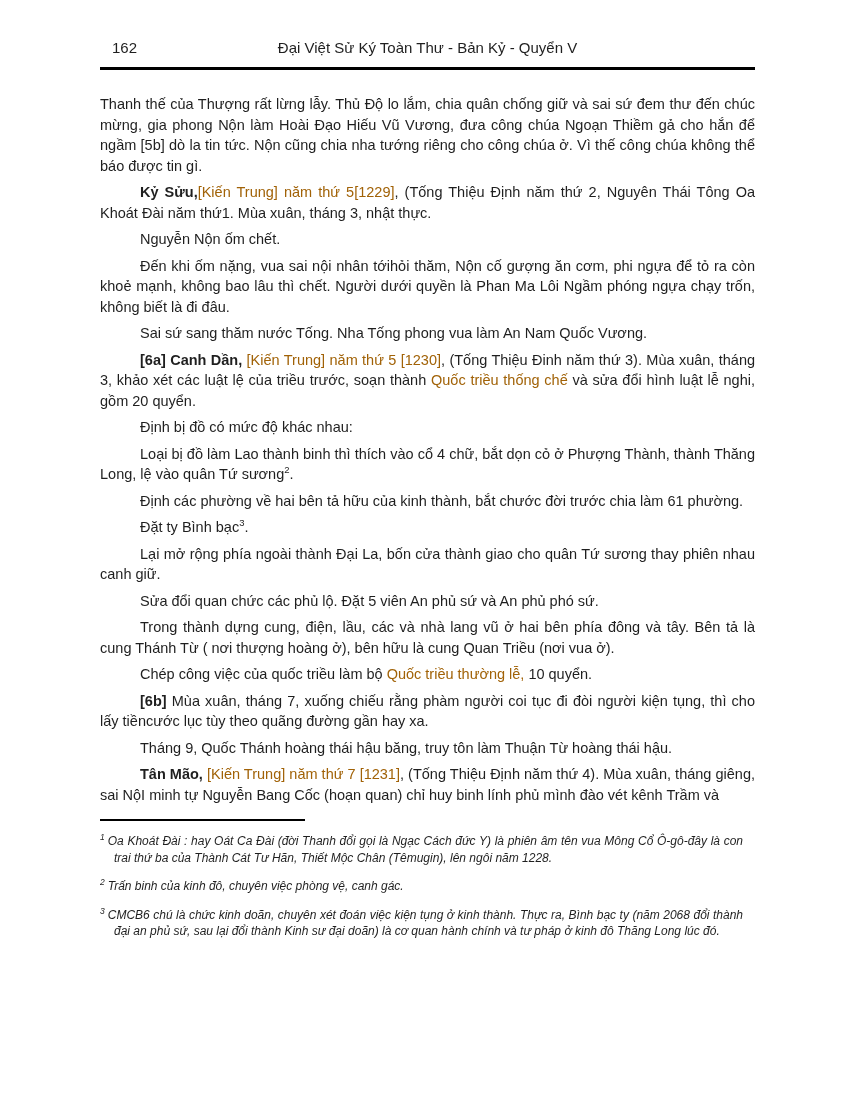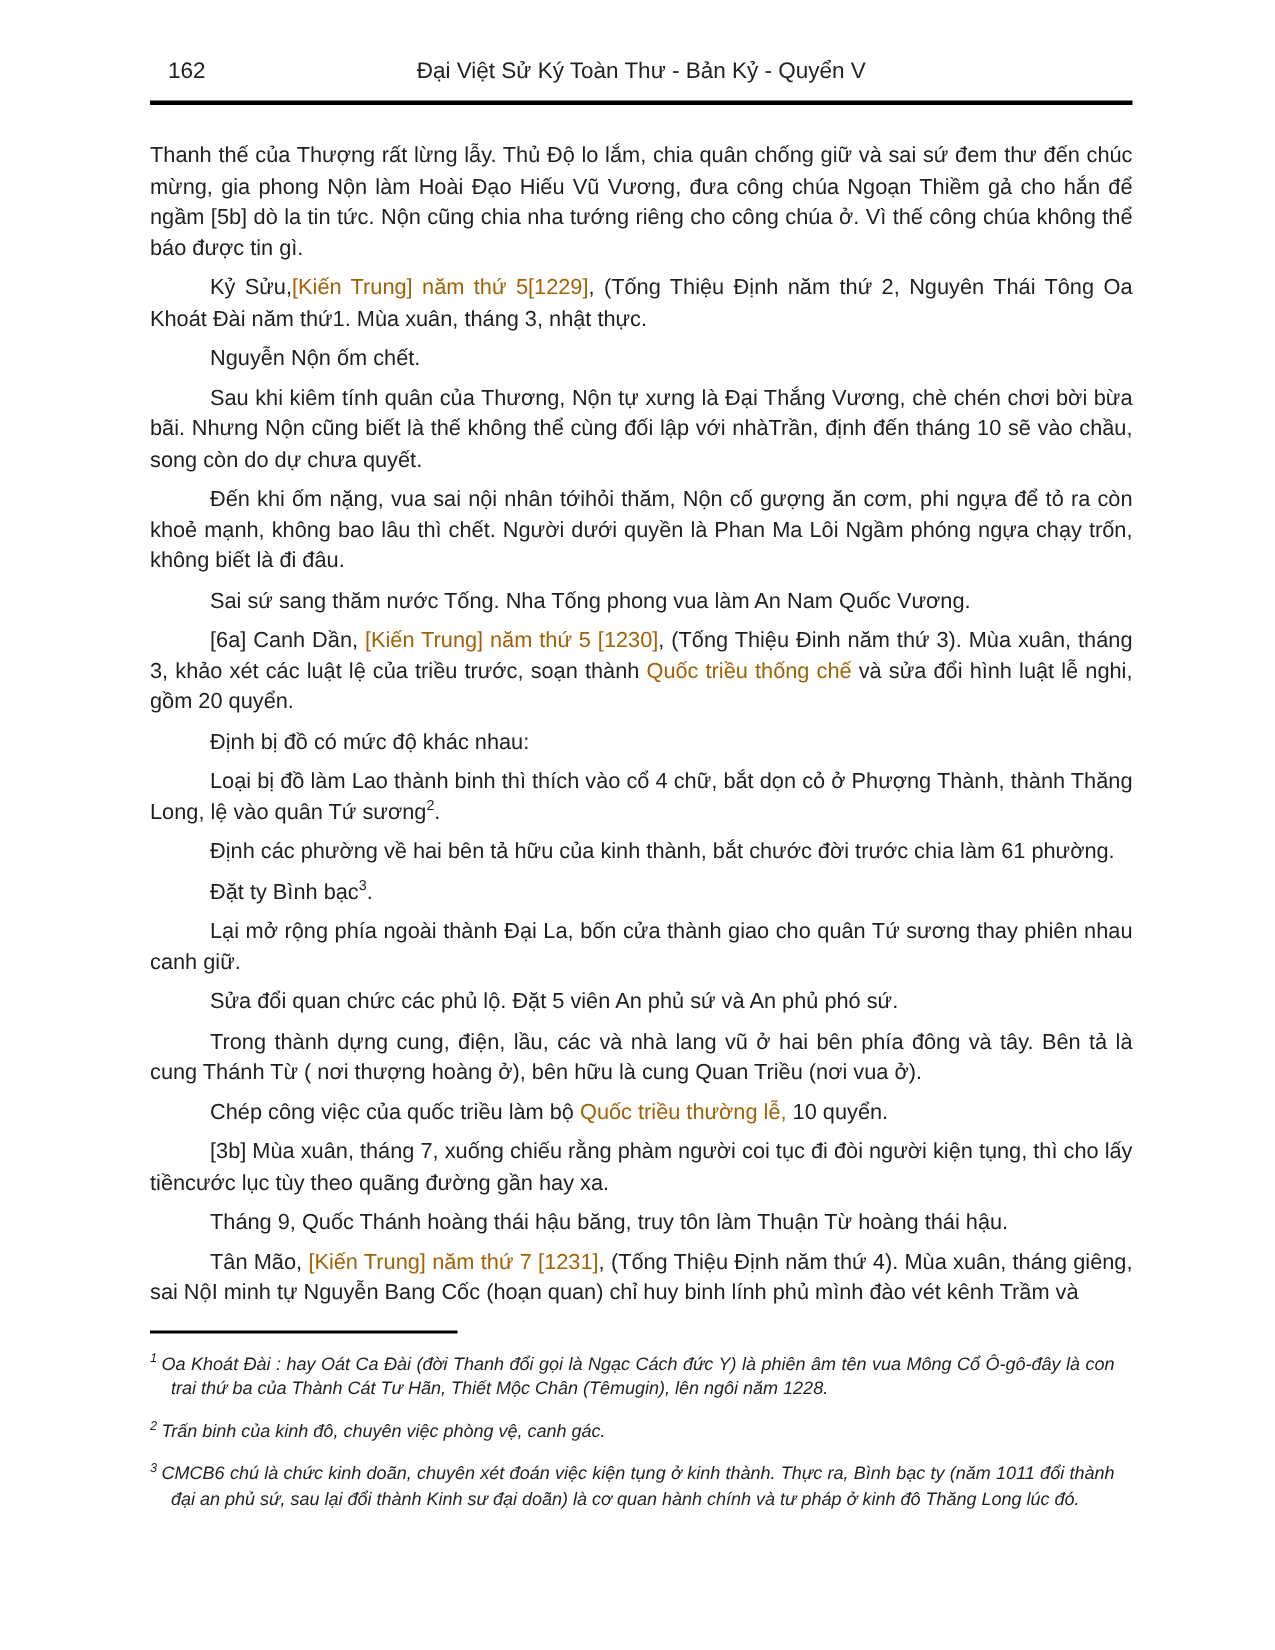--- a/index.html
+++ b/index.html
@@ -32,21 +32,21 @@
     font-size: 15px;
   }
   .content { margin-top: 24px; }
   p.para {
     margin: 0 0 6px 0;
     font-size: 14.5px;
     line-height: 20.5px;
     text-align: justify;
   }
   p.para.indent { text-indent: 40px; }
-  .b { font-weight: normal; }
+  .b { font-weight: bold; }
   .g { color: #a16207; }
   sup.fnref {
     font-size: 9.5px;
     line-height: 0;
     vertical-align: super;
   }
   .footnote-sep {
     width: 205px;
     border: none;
     border-top: 2px solid #000000;
@@ -73,35 +73,34 @@
 
 <div class="page">
   <div class="header">
     <span class="page-number">162</span>
     <span>Đại Việt Sử Ký Toàn Thư - Bản Kỷ - Quyển V</span>
   </div>
   <div class="content">
       <p class="para"><span>Thanh thế của Thượng rất lừng lẫy. Thủ Độ lo lắm, chia quân chống giữ và sai sứ đem thư đến chúc mừng, gia phong Nộn làm Hoài Đạo Hiếu Vũ Vương, đưa công chúa Ngoạn Thiềm gả cho hắn để ngầm [5b] dò la tin tức. Nộn cũng chia nha tướng riêng cho công chúa ở. Vì thế công chúa không thể báo được tin gì.</span></p>
       <p class="para indent"><span class="b">Kỷ Sửu,</span><span class="g">[Kiến Trung] năm thứ 5[1229]</span><span>, (Tống Thiệu Định năm thứ 2, Nguyên Thái Tông Oa Khoát Đài năm thứ1. Mùa xuân, tháng 3, nhật thực.</span></p>
       <p class="para indent"><span>Nguyễn Nộn ốm chết.</span></p>
-      <p class="para indent"><span>Sau khi kiêm tính quân của Thương, Nộn tự xưng là Đại Thắng Vương, chè chén chơi bời bừa bãi. Nhưng Nộn cũng biết là thế không thể cùng đối lập với nhàTrần, định đến tháng 10 sẽ vào chầu, song còn do dự chưa quyết.</span></p>
       <p class="para indent"><span>Đến khi ốm nặng, vua sai nội nhân tớihỏi thăm, Nộn cố gượng ăn cơm, phi ngựa để tỏ ra còn khoẻ mạnh, không bao lâu thì chết. Người  dưới quyền là Phan Ma Lôi Ngầm phóng ngựa chạy trốn, không biết là đi đâu.</span></p>
       <p class="para indent"><span>Sai sứ sang thăm nước Tống. Nha Tống phong vua làm An Nam Quốc Vương.</span></p>
       <p class="para indent"><span class="b">[6a] Canh Dần, </span><span class="g">[Kiến Trung] năm thứ 5 [1230]</span><span>, (Tống Thiệu Đinh năm thứ 3). Mùa xuân, tháng 3, khảo xét các luật lệ của triều trước, soạn thành </span><span class="g">Quốc triều thống chế</span><span> và sửa đổi hình luật lễ nghi, gồm 20 quyển.</span></p>
       <p class="para indent"><span>Định bị đồ có mức độ khác nhau:</span></p>
       <p class="para indent"><span>Loại bị đồ làm Lao thành binh thì thích vào cổ 4 chữ, bắt dọn cỏ ở Phượng Thành, thành Thăng Long, lệ vào quân Tứ sương</span><sup class="fnref">2</sup><span>.</span></p>
       <p class="para indent"><span>Định các phường về hai bên tả hữu của kinh thành, bắt chước đời trước chia làm 61 phường.</span></p>
       <p class="para indent"><span>Đặt ty Bình bạc</span><sup class="fnref">3</sup><span>.</span></p>
       <p class="para indent"><span>Lại mở rộng phía ngoài thành Đại La, bốn cửa thành giao cho quân Tứ sương thay phiên nhau canh giữ.</span></p>
       <p class="para indent"><span>Sửa đổi quan chức các phủ lộ. Đặt 5 viên An phủ sứ và An phủ phó sứ.</span></p>
       <p class="para indent"><span>Trong thành dựng cung, điện, lầu, các và nhà lang vũ ở hai bên phía đông và tây. Bên tả là cung Thánh Từ ( nơi thượng hoàng ở), bên hữu là cung Quan Triều (nơi vua ở).</span></p>
       <p class="para indent"><span>Chép công việc của quốc triều làm bộ </span><span class="g">Quốc triều thường lễ,</span><span> 10 quyển.</span></p>
-      <p class="para indent"><span class="b">[3b]</span><span> Mùa xuân, tháng 7, xuống chiếu rằng phàm người coi tục đi đòi người kiện tụng, thì cho lấy tiềncước lục tùy theo quãng đường gần hay xa.</span></p>
+      <p class="para indent"><span class="b">[6b]</span><span> Mùa xuân, tháng 7, xuống chiếu rằng phàm người coi tục đi đòi người kiện tụng, thì cho lấy tiềncước lục tùy theo quãng đường gần hay xa.</span></p>
       <p class="para indent"><span>Tháng 9, Quốc Thánh hoàng thái hậu băng, truy tôn làm Thuận Từ hoàng thái hậu.</span></p>
       <p class="para indent"><span class="b">Tân Mão, </span><span class="g">[Kiến Trung] năm thứ 7 [1231]</span><span>, (Tống Thiệu Định năm thứ 4). Mùa xuân, tháng giêng, sai NộI minh tự Nguyễn Bang Cốc (hoạn quan) chỉ huy binh lính phủ mình đào vét kênh Trầm và</span></p>
     </div>
   <hr class="footnote-sep">
   <div id="footnotes">
       <div class="footnote"><sup>1</sup><span>Oa Khoát Đài : hay Oát Ca  Đài (đời Thanh đổi gọi là Ngạc  Cách đức Y) là phiên âm tên vua Mông Cổ Ô-gô-đây là con trai thứ ba của Thành Cát Tư Hãn, Thiết Mộc Chân (Têmugin), lên ngôi năm 1228.</span></div>
       <div class="footnote"><sup>2</sup><span>Trấn binh của kinh đô, chuyên việc phòng vệ, canh gác.</span></div>
-      <div class="footnote"><sup>3</sup><span>CMCB6 chú là chức kinh doãn, chuyên xét đoán việc kiện tụng ở kinh thành. Thực ra, Bình bạc ty (năm 1011 đổi thành đại an phủ sứ, sau lại đổi thành Kinh sư đại doãn) là cơ quan hành chính và tư pháp ở kinh đô Thăng Long lúc đó.</span></div>
+      <div class="footnote"><sup>3</sup><span>CMCB6 chú là chức kinh doãn, chuyên xét đoán việc kiện tụng ở kinh thành. Thực ra, Bình bạc ty (năm 2068 đổi thành đại an phủ sứ, sau lại đổi thành Kinh sư đại doãn) là cơ quan hành chính và tư pháp ở kinh đô Thăng Long lúc đó.</span></div>
     </div>
 </div>
 
 </body></html>

